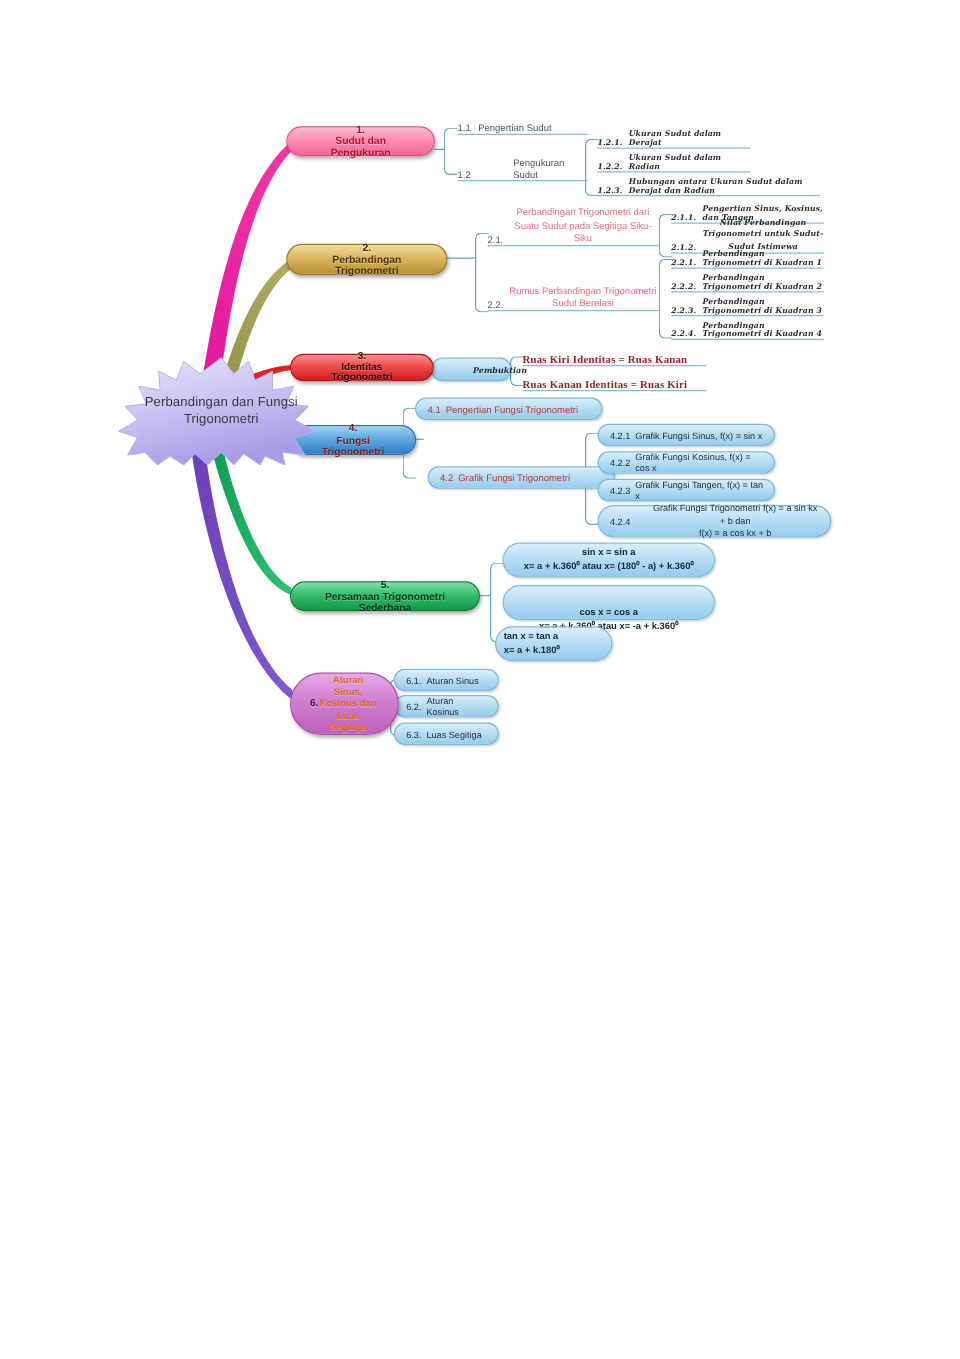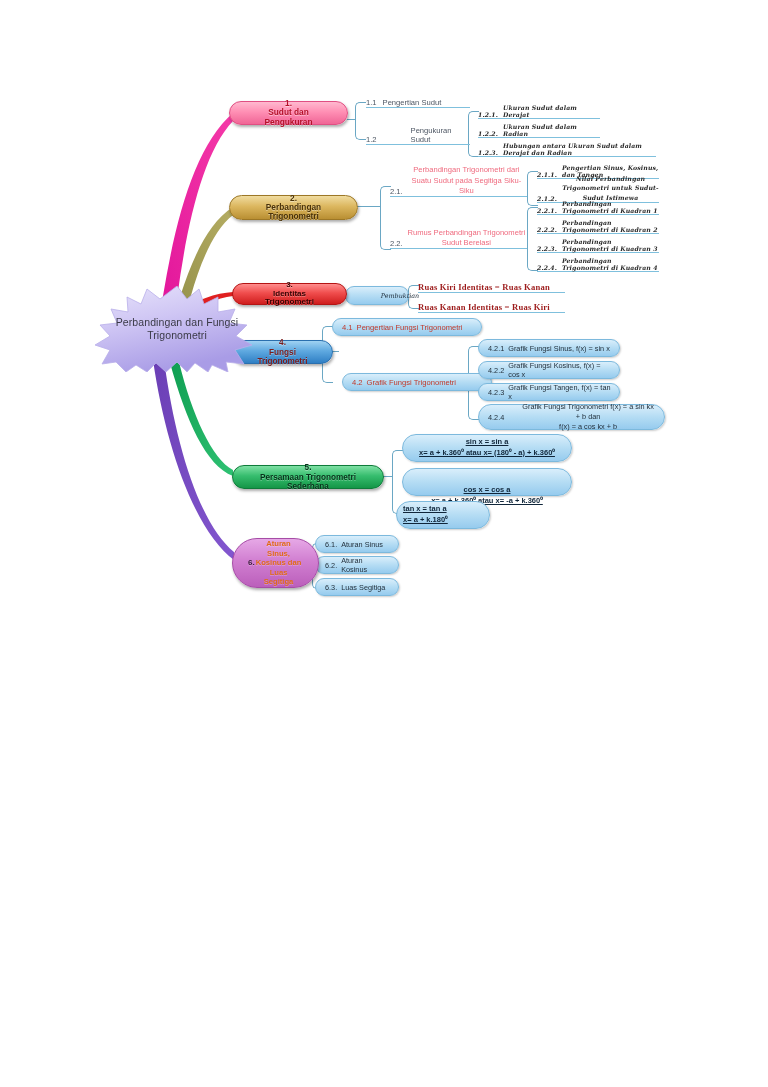--- a/index.html
+++ b/index.html
@@ -100,30 +100,30 @@
     background:linear-gradient(#d9eefb 0%,#b6ddf4 48%,#96cbee 100%);
     border:1px solid #7cb9dd;
     box-shadow:1px 1px 2px rgba(0,0,0,.2);
     display:flex;align-items:center;z-index:4;
   }
   .bbox.bigr{border-radius:14px;}
   .bbox .num{flex:0 0 auto;padding-left:9px;}
   .bbox .txt{flex:1 1 auto;padding:0 8px 0 4px;}
   .b-red{font-size:7.6px;color:#c0392b;}
   .b-dark{font-size:7.3px;color:#23313d;}
-  .b-bold{font-size:7.5px;color:#10263a;font-weight:bold;text-align:center;line-height:1.45;text-decoration:underline;}
+  .b-bold{font-size:7.5px;color:#10263a;font-weight:bold;text-align:center;line-height:1.45;}
   .b-num-dark{font-size:7.3px;color:#23313d;}
   .b-num-red{font-size:7.6px;color:#c0392b;}
 
   #pembuktian{
     left:345px;top:286px;width:62px;height:17px;border-radius:9px;
     justify-content:center;
   }
   #pembuktian .txt{
-    font-family:"DejaVu Serif",serif;font-style:italic;font-weight:normal;
+    font-family:"DejaVu Serif",serif;font-style:italic;font-weight:bold;
     font-size:6.4px;color:#1d2b38;text-align:center;padding:0;margin-left:46px;
   }
 
   
   .lnk{position:absolute;background:#6aa7c4;z-index:3;}
   .lnk.h{height:1px;}
   .brk{position:absolute;z-index:3;border-color:#6aa7c4;border-style:solid;}
 </style>
 </head>
 <body>

